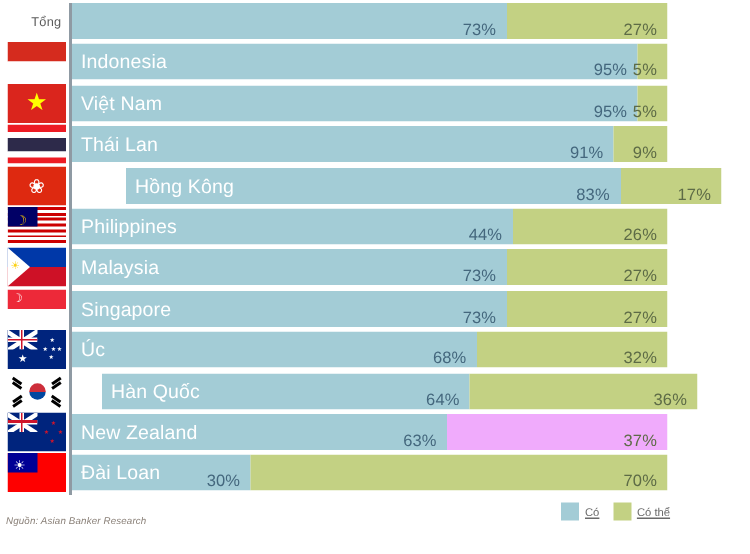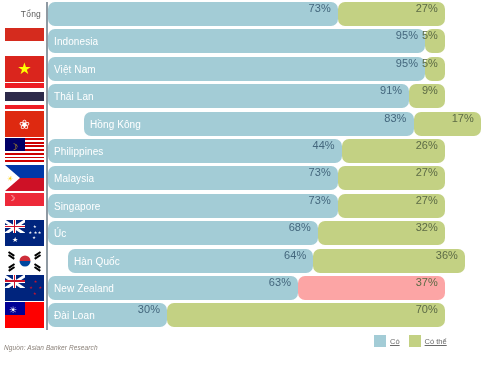--- a/index.html
+++ b/index.html
@@ -70,33 +70,32 @@
     position: absolute;
     left: 48px;
     width: 397px;
     display: flex;
     overflow: hidden;
   }
   .seg {
     position: relative;
     height: 100%;
     display: flex;
-    align-items: flex-start;
+    align-items: flex-end;
     box-sizing: border-box;
-    border-radius: 7px;
   }
   .seg-yes { background: #a3ccd6; justify-content: flex-end; }
   .seg-maybe { background: #c3d183; justify-content: flex-end; }
 
   .country-name {
     position: absolute;
     left: 6px;
     top: 50%;
     transform: translateY(-50%);
-    font-size: 10px;
+    font-size: 13px;
     color: #ffffff;
     white-space: nowrap;
     letter-spacing: 0.1px;
   }
   .pct {
     font-size: 11px;
     color: #44677d;
     padding-right: 7px;
     white-space: nowrap;
     letter-spacing: 0.1px;
@@ -400,21 +399,21 @@
             <span class="cstar" style="left:86%;top:44%;color:#cf142b">★</span>
             <span class="cstar" style="left:72%;top:66%;color:#cf142b">★</span>
             <span class="cstar" style="left:62%;top:44%;color:#cf142b">★</span>
           </div>
         </div>
         <div class="bar-track" style="top: 276px; height: 24px;">
           <div class="seg seg-yes" style="width: 250.11px; background: rgb(163, 204, 214);">
             <span class="country-name">New Zealand</span>
             <span class="pct">63%</span>
           </div>
-          <div class="seg seg-maybe" style="width: 146.89px; background: #fca5a5;">
+          <div class="seg seg-maybe" style="width: 146.89px; background: #f0abfc;">
             <span class="pct pct-maybe">37%</span>
           </div>
         </div>
         <div class="flag-cell" style="top: 302.4px;">
           <div class="flag fl-tw">
             <div class="canton"></div>
             <span class="sun">☀</span>
           </div>
         </div>
         <div class="bar-track" style="top: 303.4px; height: 24px;">

